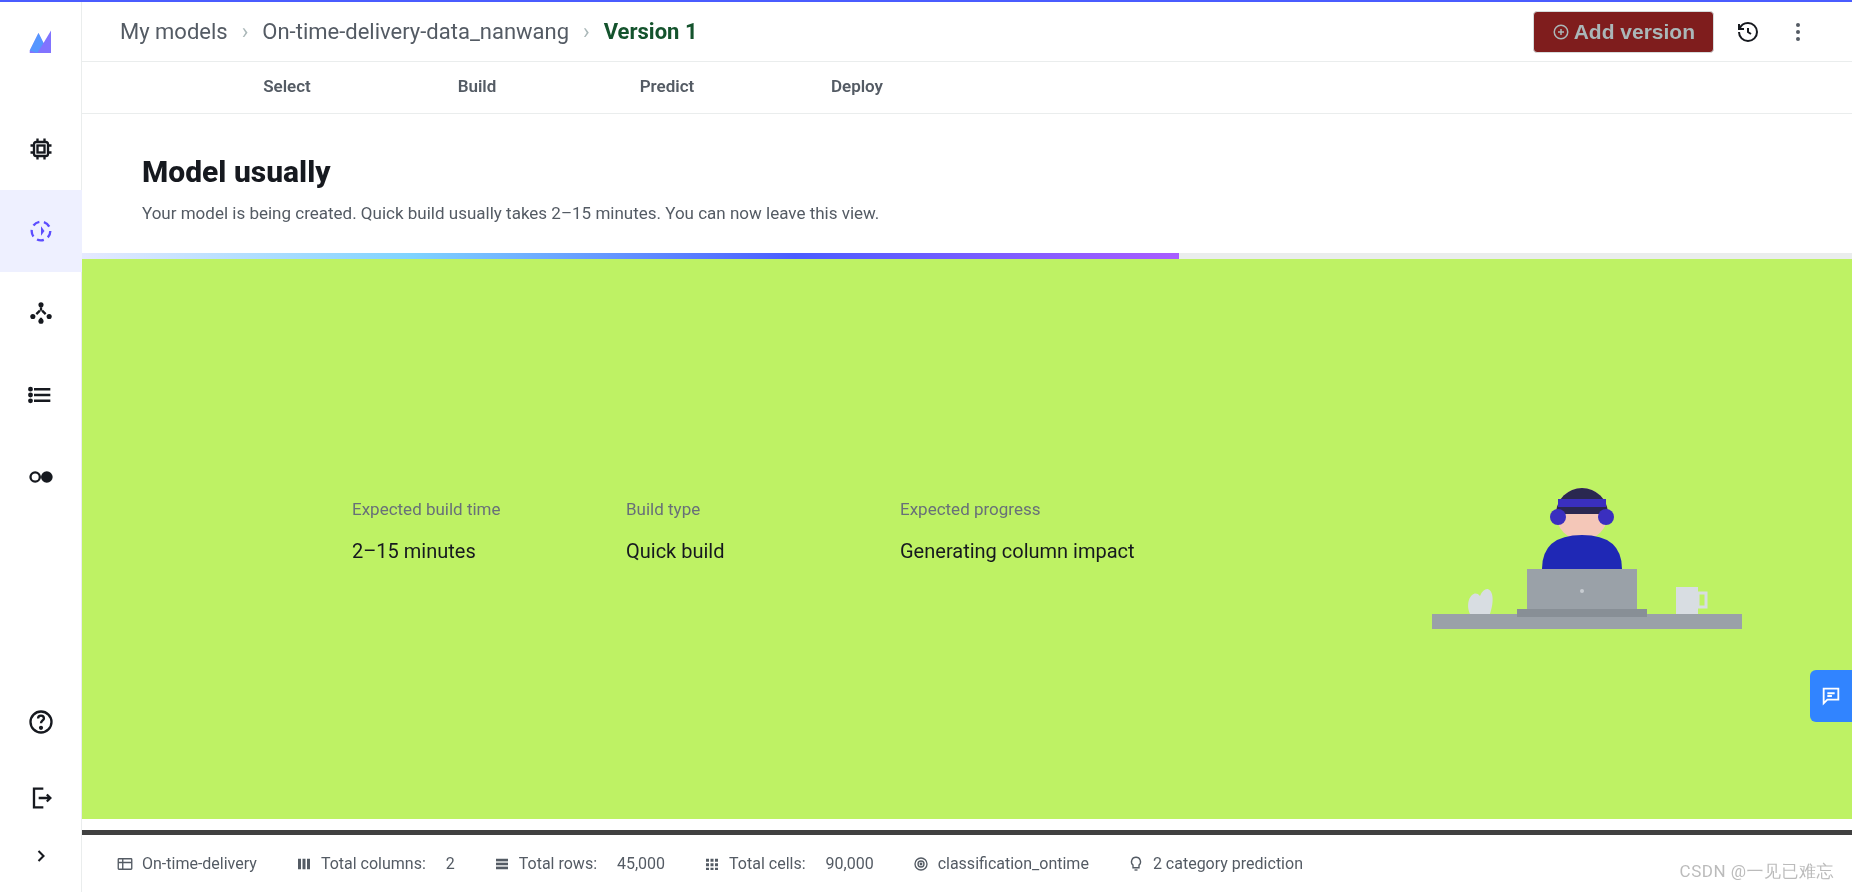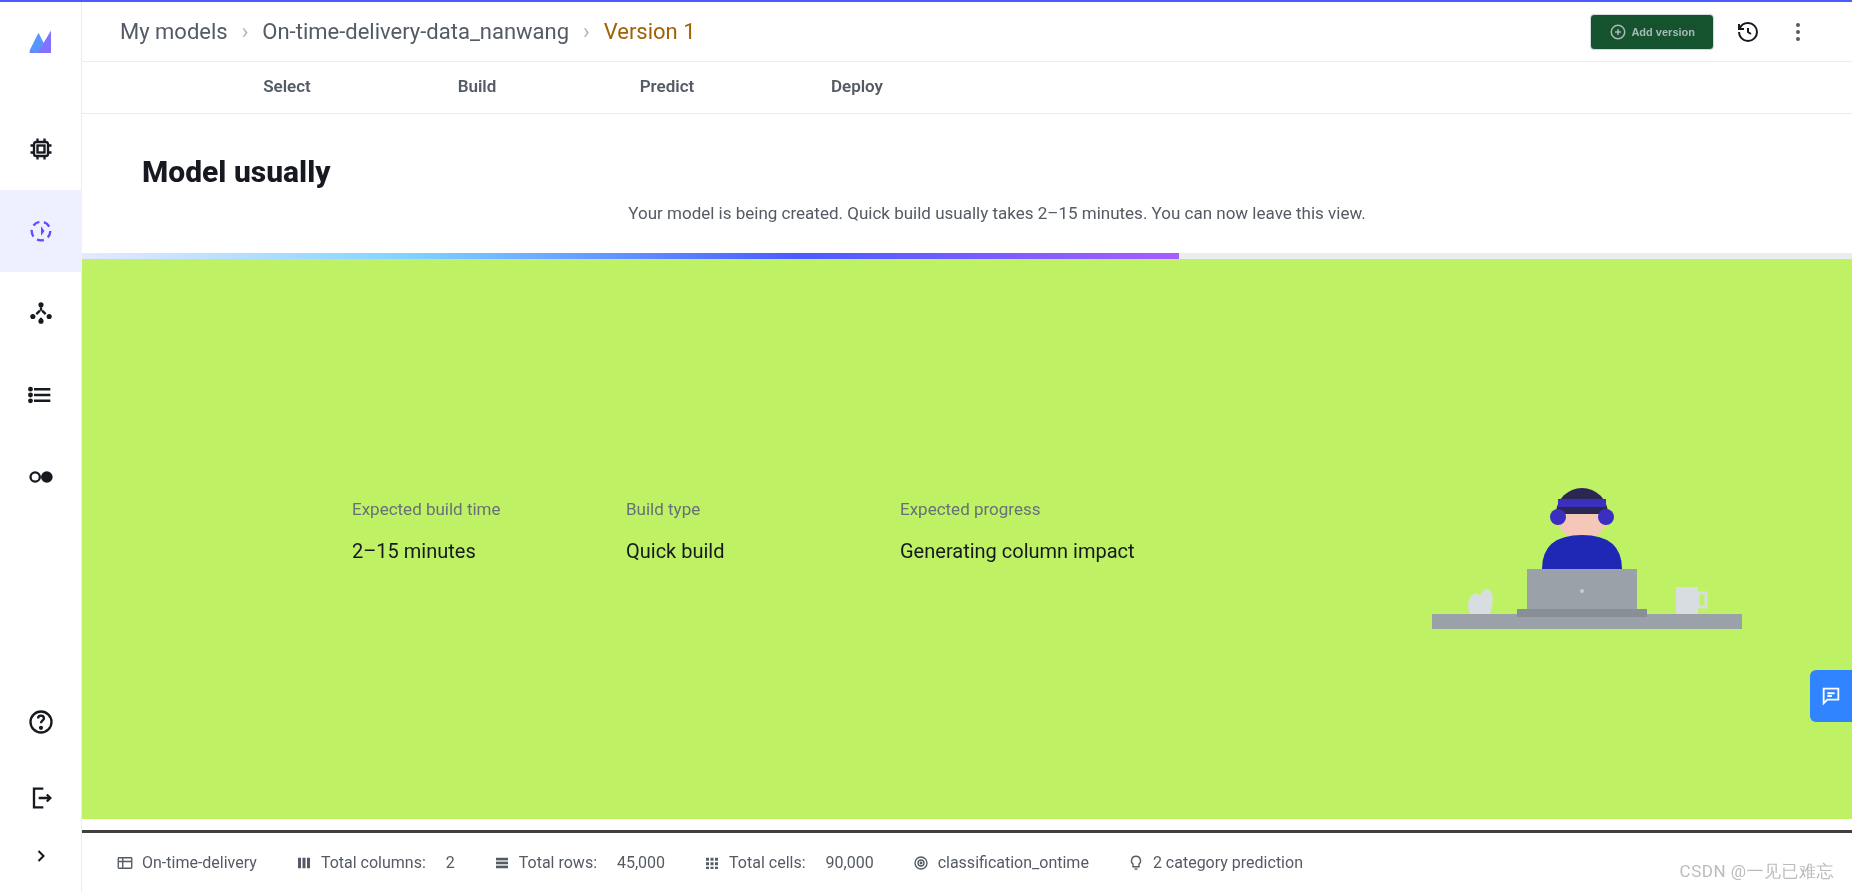--- a/index.html
+++ b/index.html
@@ -44,56 +44,56 @@
   
   .main { flex: 1; display: flex; flex-direction: column; min-width: 0; }
   .topbar {
     height: 60px;
     display: flex; align-items: center;
     padding: 0 38px;
     border-bottom: 1px solid #eaeded;
   }
   .breadcrumb { display: flex; align-items: center; gap: 14px; font-size: 22px; color: #545b64; }
   .breadcrumb .crumb { cursor: pointer; }
-  .breadcrumb .crumb.current { font-weight: 400; color: #a16207; }
+  .breadcrumb .crumb.current { font-weight: 700; color: #14532d; }
   .breadcrumb .chev { color: #aab7b8; }
   .top-actions { margin-left: auto; display: flex; align-items: center; gap: 18px; }
   .btn-add {
     border: 1px solid #d5dbdb; border-radius: 4px;
     padding: 8px 18px; display: flex; align-items: center; gap: 4px;
-    color: #aab7b8; font-weight: 600; font-size: 11px; cursor: pointer;
-    background: #14532d;
+    color: #aab7b8; font-weight: 600; font-size: 21px; cursor: pointer;
+    background: #7f1d1d;
   }
   .icon-btn { width:32px; height:32px; display:flex; align-items:center; justify-content:center; cursor:pointer; color:#16191f;}
   .kebab { display:flex; flex-direction:column; gap:3px;}
   .kebab span{width:4px;height:4px;background:#545b64;border-radius:50%;}
   
   .tabs { display:flex; border-bottom:1px solid #eaeded; padding-left: 110px; height:52px;}
   .tab { width: 190px; text-align:center; line-height:48px; font-size:17px; font-weight:600; color:#545b64; cursor:pointer; position:relative;}
   .tab.active { color:#5c4dff; }
   .tab.active::after { content:""; position:absolute; left:22px; right:22px; bottom:-1px; height:3px; background:#5c4dff;}
   
   .content { flex:1; overflow:auto; }
   .overview-head { padding: 40px 0 30px 60px; }
   .overview-head h1 { font-size: 30px; font-weight: 800; margin-bottom: 14px;}
-  .overview-head p { font-size: 17px; color: #545b64; text-align: center; }
+  .overview-head p { font-size: 17px; color: #545b64; }
   .progress-track { height: 6px; background: #eaeded; width: 100%; position: relative; }
   .progress-fill {
     position:absolute; left:0; top:0; bottom:0; width: 62%;
     background: linear-gradient(90deg, #e6e9ff 0%, #7fd3ff 30%, #4a5cff 65%, #a85cff 100%);
   }
   .build-pane { background:#bef264; min-height:560px; padding: 50px 70px 30px 70px; position:relative;}
   .stats { display:flex; gap: 24px; margin-top: 190px; margin-left: 200px;}
   .stat { min-width: 250px; }
   .stat .label { font-size: 17px; color:#687078; margin-bottom: 20px;}
   .stat .value { font-size: 20px; color:#16191f; }
   .illus { position:absolute; right: 110px; top: 200px; }
   
   .footer {
-    border-top: 3px solid #404040;
+    border-top: 5px solid #404040;
     height: 62px; display:flex; align-items:center; gap: 38px;
     padding: 0 34px; font-size: 16px; color:#545b64;
   }
   .footer .fitem { display:flex; align-items:center; gap:8px;}
   .footer svg { width:18px; height:18px; flex-shrink:0;}
   
   .fab {
     position: absolute; right: 0; bottom: 170px;
     width: 42px; height: 52px; background:#3184ff;
     border-top-left-radius: 6px; border-bottom-left-radius: 6px;

